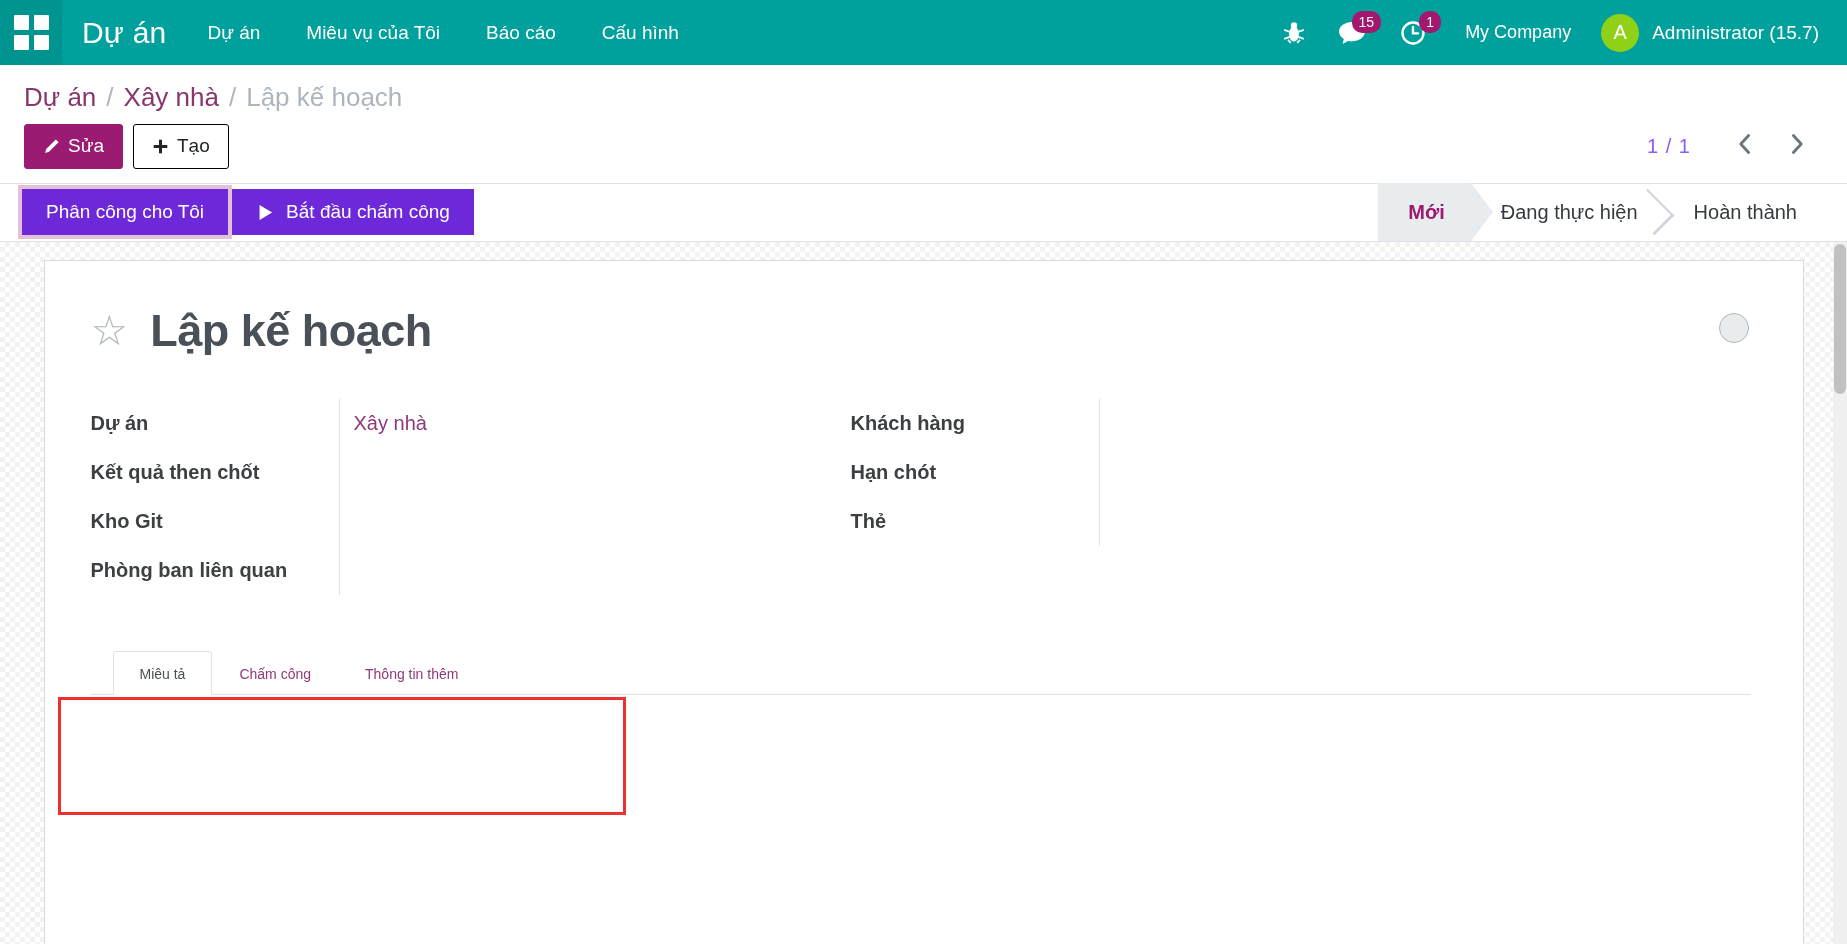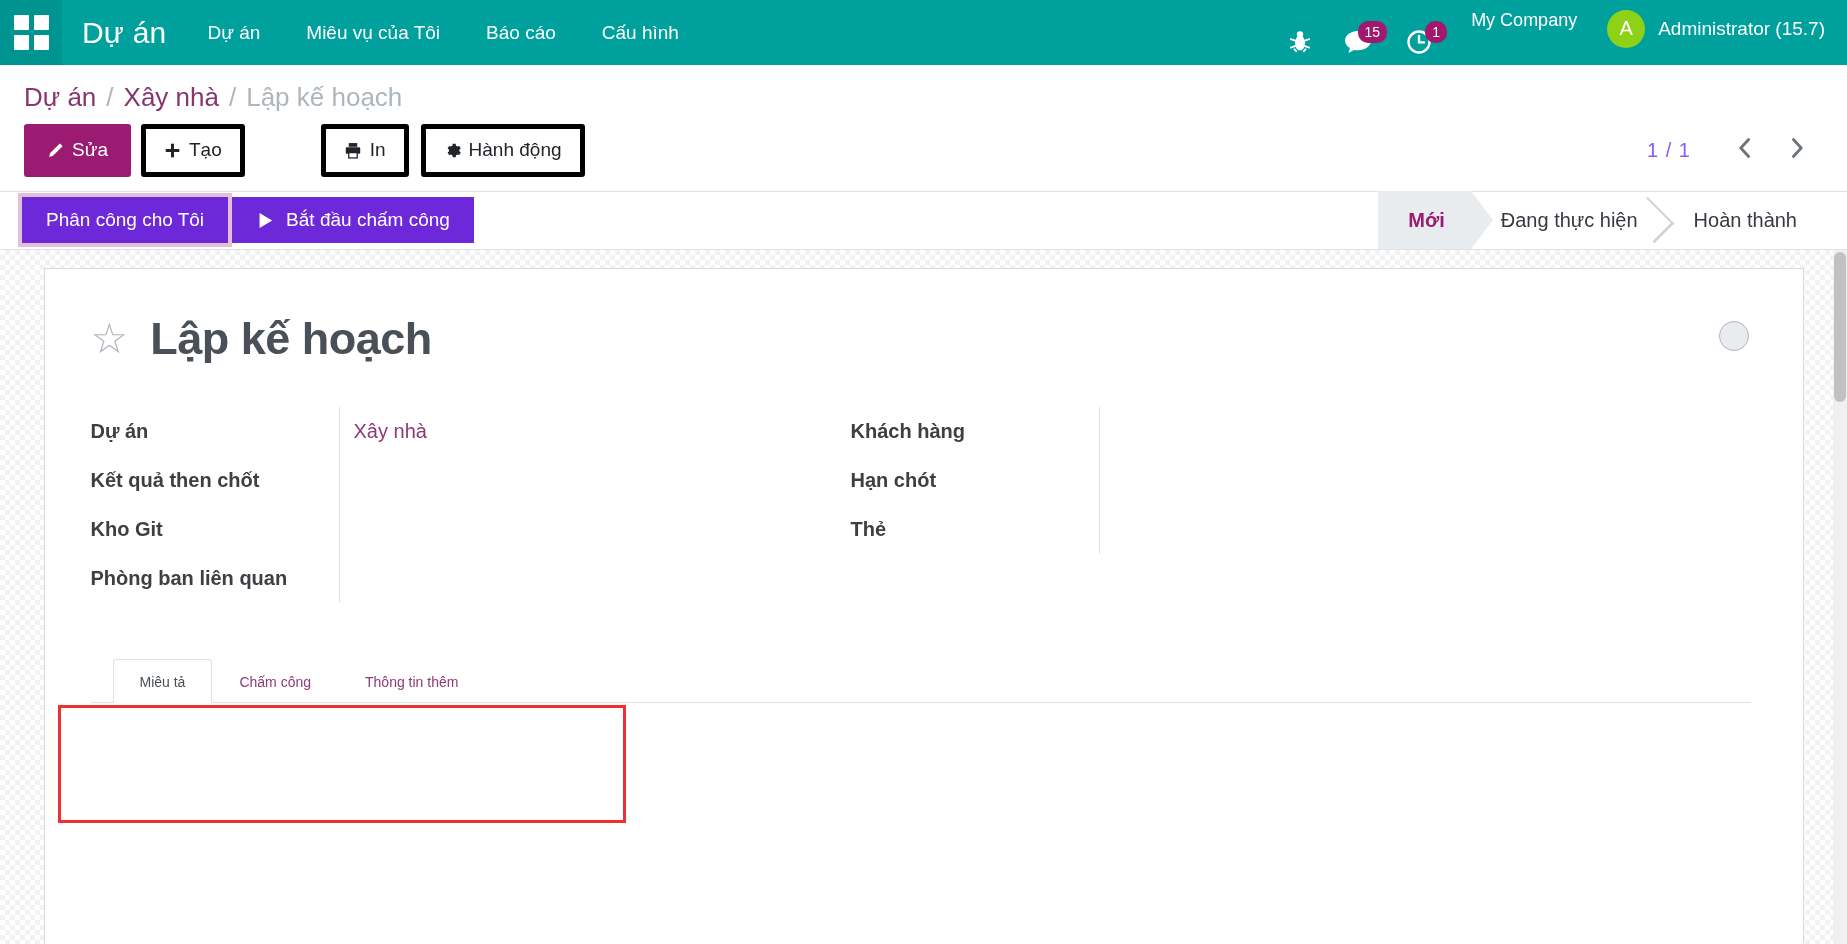--- a/index.html
+++ b/index.html
@@ -44,22 +44,22 @@
     font-size: 19px;
     padding: 0 23px;
     line-height: 65px;
     cursor: pointer;
     white-space: nowrap;
     color: #fff;
   }
   .nav-right {
     margin-left: auto;
     display: flex;
-    align-items: flex-start;
-    padding-right: 22px;
+    align-items: center;
+    padding-right: 28px;
     height: 46px;
   }
   .nav-icon-wrap {
     position: relative;
     padding: 0 16px;
     height: 65px;
     display: flex; align-items: center;
     cursor: pointer;
   }
   .badge {
@@ -113,21 +113,21 @@
 
   .buttons-row {
     display: flex;
     align-items: center;
     padding: 6px 24px 14px 24px;
     position: relative;
   }
   .btn {
     font-size: 19px;
     padding: 9px 18px;
-    border: 5px solid #000000;
+    border: 1px solid #000000;
     background: #fff;
     color: #212529;
     border-radius: 3px;
     cursor: pointer;
     display: inline-flex;
     align-items: center;
     gap: 8px;
     white-space: nowrap;
     font-family: inherit;
     line-height: 1.3;
@@ -467,36 +467,20 @@
         <svg width="17" height="17" viewBox="0 0 16 16">
           <rect x="6.6" y="1.6" width="2.8" height="12.8" fill="#212529"></rect>
           <rect x="1.6" y="6.6" width="12.8" height="2.8" fill="#212529"></rect>
         </svg>
         <span>Tạo</span>
       </button>
     </div>
 
     <div class="btn-sep"></div>
 
-    <div class="btn-mid">
-      <button class="btn">
-        <svg width="18" height="17" viewBox="0 0 16 16">
-          <rect x="4" y="1" width="8" height="3.5" fill="#212529"></rect>
-          <rect x="1.2" y="5" width="13.6" height="6" rx="1" fill="#212529"></rect>
-          <rect x="4" y="10" width="8" height="5" fill="#fff" stroke="#212529" stroke-width="1.2"></rect>
-        </svg>
-        <span>In</span>
-      </button>
-      <button class="btn">
-        <svg width="17" height="17" viewBox="0 0 16 16">
-          <path d="M8 5.2A2.8 2.8 0 1 0 8 10.8 2.8 2.8 0 0 0 8 5.2zm6.4 3.6.1-.8-.1-.8 1.4-1.1-1.4-2.4-1.7.6a5.9 5.9 0 0 0-1.4-.8L11 1.6H8.2l-.3 1.9c-.5.2-1 .4-1.4.8l-1.7-.6L3.4 6.1 4.8 7.2l-.1.8.1.8-1.4 1.1 1.4 2.4 1.7-.6c.4.3.9.6 1.4.8l.3 1.9H11l.3-1.9c.5-.2 1-.5 1.4-.8l1.7.6 1.4-2.4z" fill="#212529"></path>
-        </svg>
-        <span>Hành động</span>
-      </button>
-    </div>
 
     <div class="pager">
       <span class="pager-value">1 / 1</span>
       <button class="pager-btn">
         <svg width="20" height="24" viewBox="0 0 16 20">
           <path d="M11 3 4.5 10 11 17" fill="none" stroke="#6c757d" stroke-width="2.4" stroke-linecap="round" stroke-linejoin="round"></path>
         </svg>
       </button>
       <button class="pager-btn">
         <svg width="20" height="24" viewBox="0 0 16 20">

